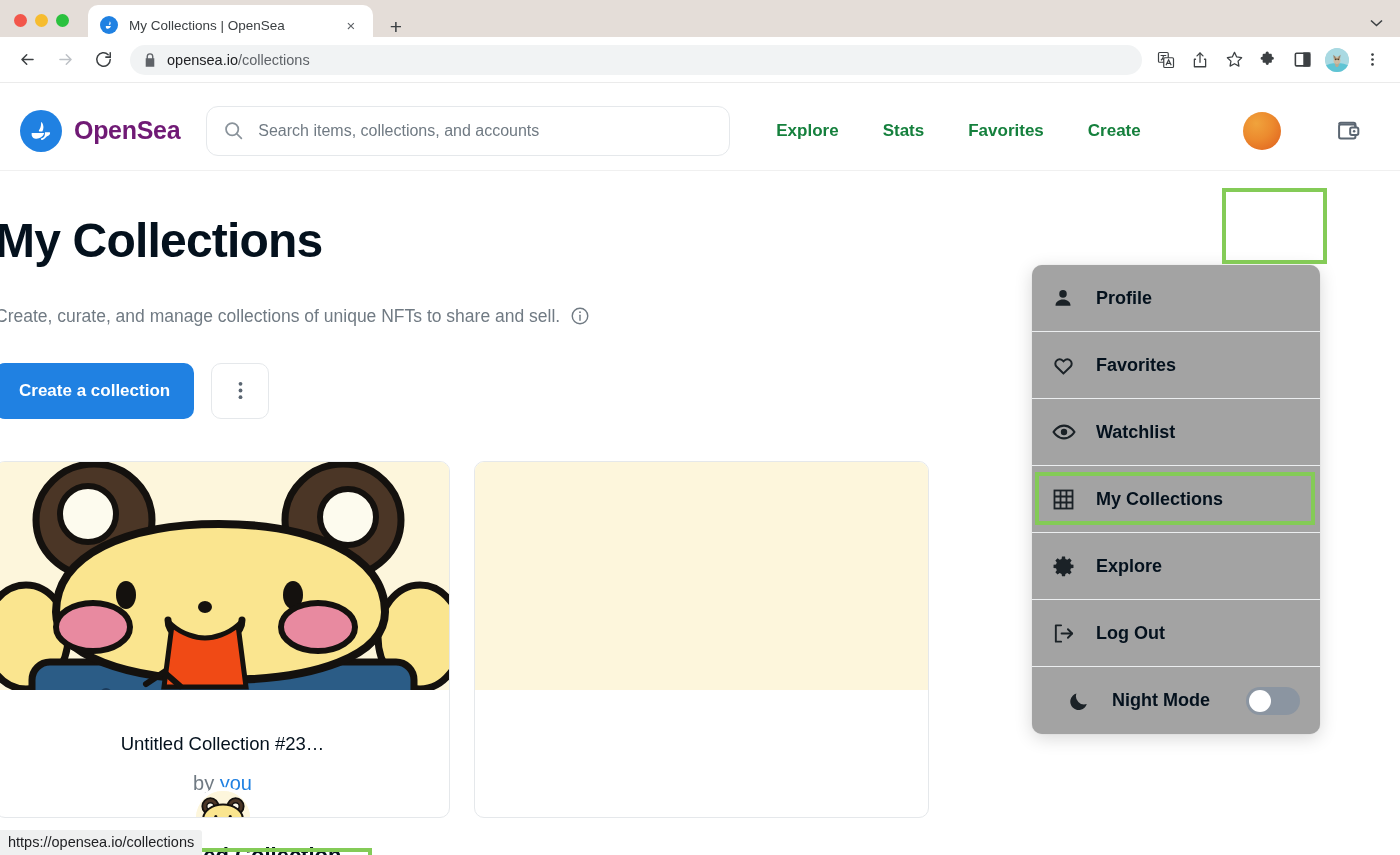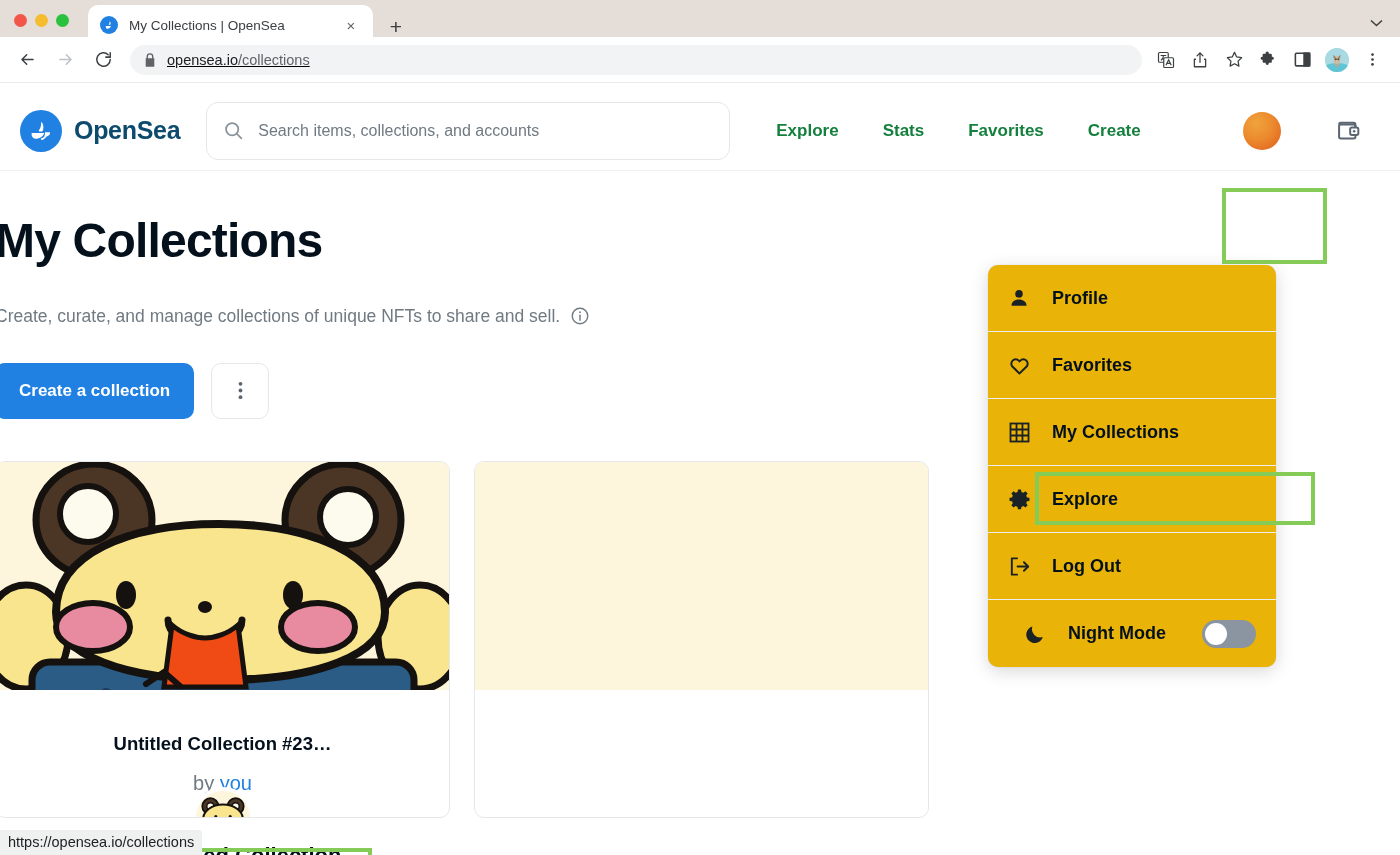--- a/index.html
+++ b/index.html
@@ -60,21 +60,20 @@
     width: 20px; height: 18px;
     display: flex; align-items: center; justify-content: center;
     color: #3c4043;
   }
 
   .toolbar {
     height: 46px; background: #ffffff;
     display: flex; align-items: center;
     padding: 0 12px; position: relative;
     border-bottom: 1px solid #ebebeb;
-    text-decoration: underline;
   }
   .tb-btn {
     width: 30px; height: 30px; flex: 0 0 auto;
     display: flex; align-items: center; justify-content: center;
     color: #3c4043; margin-right: 8px;
   }
   .tb-btn.fwd { color: #bdc1c6; }
   .urlbar {
     flex: 1 1 auto; height: 30px; background: #f1f3f4;
     border-radius: 15px; display: flex; align-items: center;
@@ -101,24 +100,24 @@
   .site-header {
     height: 80px; display: flex; align-items: center;
     padding: 0 26px 0 20px; position: relative;
     border-bottom: 1px solid #f0f0f0; background: #fff;
   }
   .logo-wrap { display: flex; align-items: center; gap: 12px; flex: 0 0 auto; }
   .logo-circle {
     width: 42px; height: 42px; border-radius: 50%;
     background: #2081e2; display: flex; align-items: center; justify-content: center;
   }
-  .logo-text { font-size: 25px; font-weight: 700; color: #0c4a6e; letter-spacing: -0.3px; }
+  .logo-text { font-size: 25px; font-weight: 700; color: #701a75; letter-spacing: -0.3px; }
 
   .searchbox {
-    width: 524px; height: 58px; margin-left: 26px;
+    width: 524px; height: 50px; margin-left: 26px;
     border: 1px solid #e5e8eb; border-radius: 12px;
     display: flex; align-items: center; padding: 0 16px;
     background: #fff; flex: 0 0 auto;
   }
   .searchbox .mag { margin-right: 14px; color: #8a939b; display: flex; }
   .searchbox input {
     border: none; outline: none; font-size: 16px; color: #04111d;
     font-family: "Liberation Sans", sans-serif; width: 100%; background: transparent;
   }
   .searchbox input::placeholder { color: #707a83; }
@@ -190,28 +189,28 @@
   }
   .card-avatar {
     position: absolute; left: 50%; transform: translateX(-50%);
     bottom: -32px; width: 62px; height: 62px; border-radius: 50%;
     border: 4px solid #ffffff; overflow: hidden; background: #fdf6dc;
     z-index: 5;
   }
   .card-body {
     padding: 43px 16px 22px; text-align: center;
   }
-  .card-name { font-size: 18.5px; font-weight: 700; color: #04111d; }
+  .card-name { font-size: 18.5px; font-weight: 400; color: #04111d; }
   .card-by { margin-top: 17px; font-size: 20px; color: #707a83; }
   .card-by .you { color: #2081e2; font-weight: 500; }
 
   
   .dropdown {
-    position: absolute; left: 988px; top: 174px;
-    width: 288px; background: #eab308;
+    position: absolute; left: 1032px; top: 174px;
+    width: 288px; background: #a3a3a3;
     border-radius: 10px;
     box-shadow: 0 4px 18px rgba(0,0,0,0.16), 0 0 1px rgba(0,0,0,0.2);
     z-index: 30; overflow: hidden;
   }
   .dd-item {
     height: 67px; display: flex; align-items: center;
     padding: 0 0 0 20px; border-bottom: 1px solid #eceef0;
     cursor: pointer; position: relative;
   }
   .dd-item:last-child { border-bottom: none; margin-left: 16px; }
@@ -513,20 +512,29 @@
 
       <div class="dd-item">
         <span class="dd-icon">
           <svg width="23" height="23" viewBox="0 0 24 24" fill="none" stroke="currentColor" stroke-width="2.1">
               <path d="M12 20.3l-7.2-7a4.5 4.5 0 0 1 0-6.4 4.5 4.5 0 0 1 6.4 0l.8.8.8-.8a4.5 4.5 0 0 1 6.4 0 4.5 4.5 0 0 1 0 6.4z"></path>
             </svg>
         </span>
         <span class="dd-label">Favorites</span>
       </div>
 
+      <div class="dd-item">
+        <span class="dd-icon">
+          <svg width="24" height="24" viewBox="0 0 24 24" fill="none" stroke="currentColor" stroke-width="2.2">
+              <path d="M1.6 12S5.4 5.6 12 5.6 22.4 12 22.4 12 18.6 18.4 12 18.4 1.6 12 1.6 12z"></path>
+              <circle cx="12" cy="12" r="3.2" fill="currentColor" stroke="none"></circle>
+            </svg>
+        </span>
+        <span class="dd-label">Watchlist</span>
+      </div>
 
       <div class="dd-item">
         <span class="dd-icon">
           <svg width="23" height="23" viewBox="0 0 24 24" fill="none" stroke="currentColor" stroke-width="1.9">
               <rect x="2.6" y="2.6" width="18.8" height="18.8"></rect>
               <path d="M8.9 2.6v18.8M15.1 2.6v18.8M2.6 8.9h18.8M2.6 15.1h18.8"></path>
             </svg>
         </span>
         <span class="dd-label">My Collections</span>
       </div>

